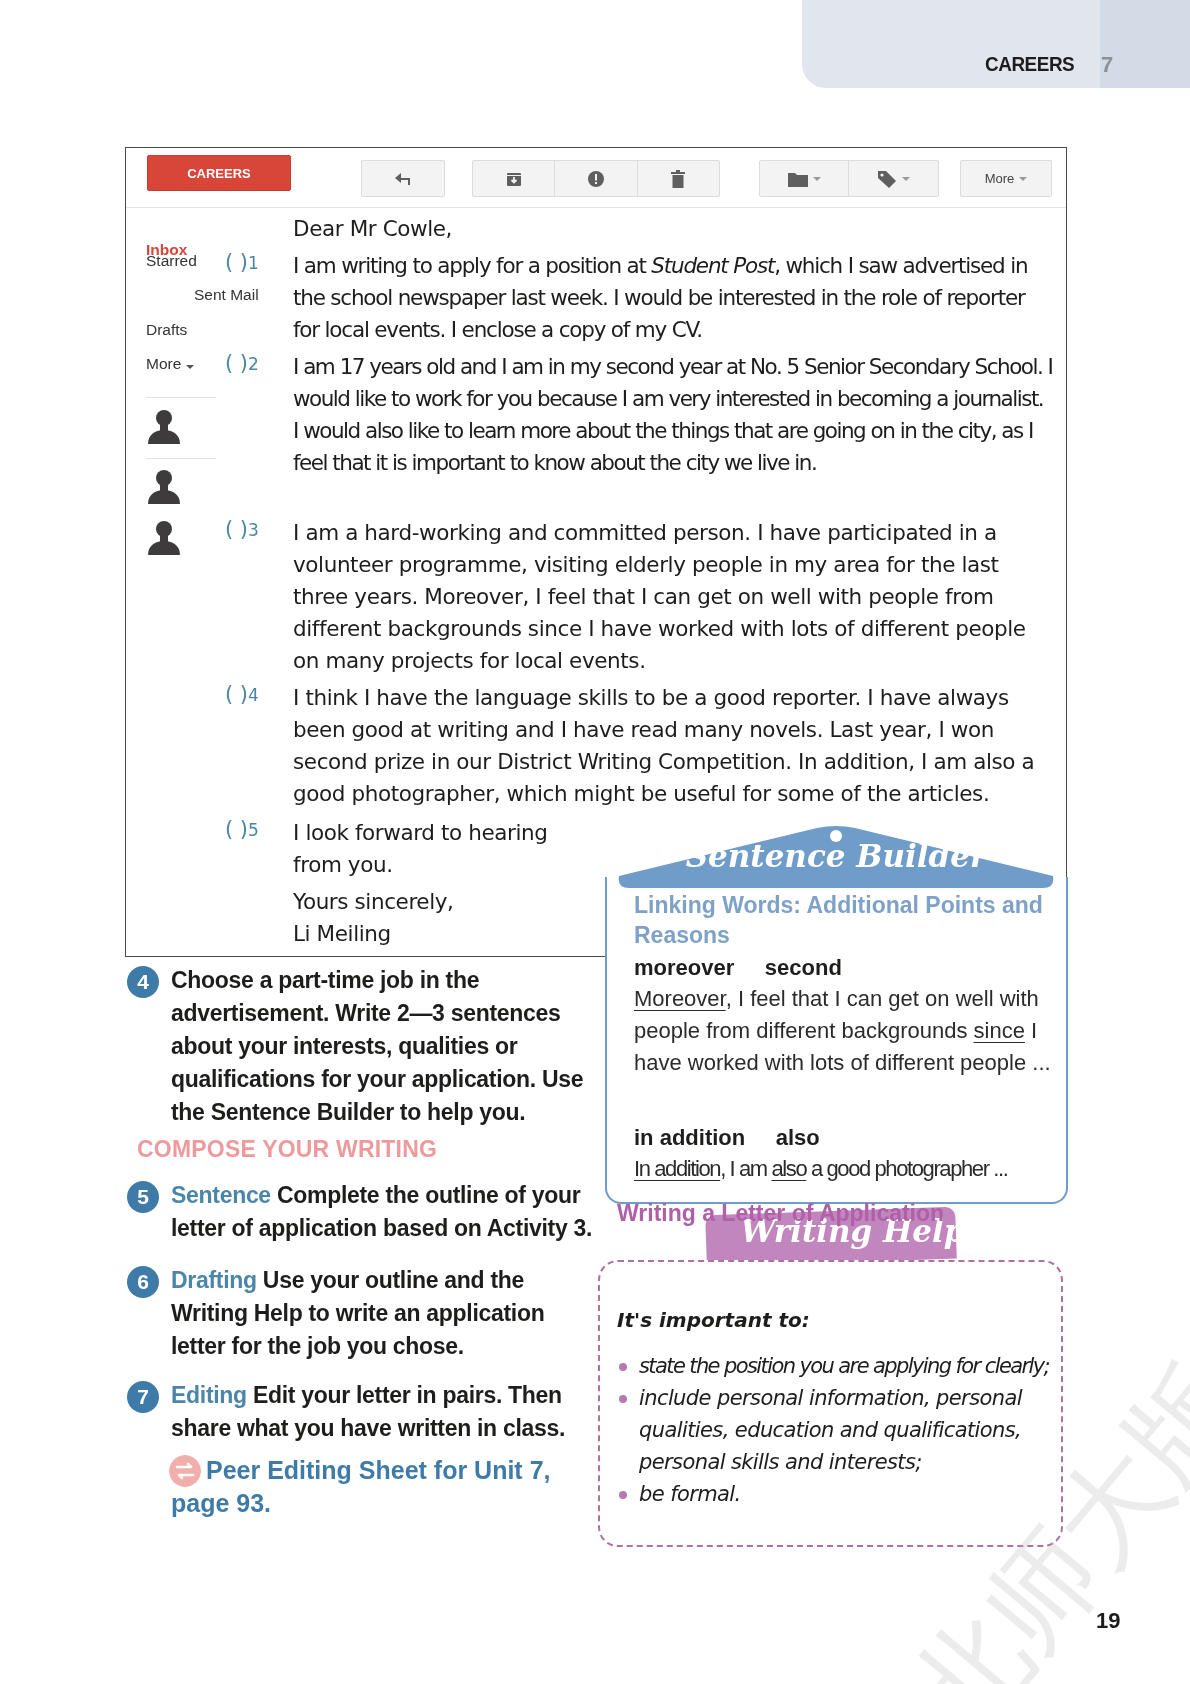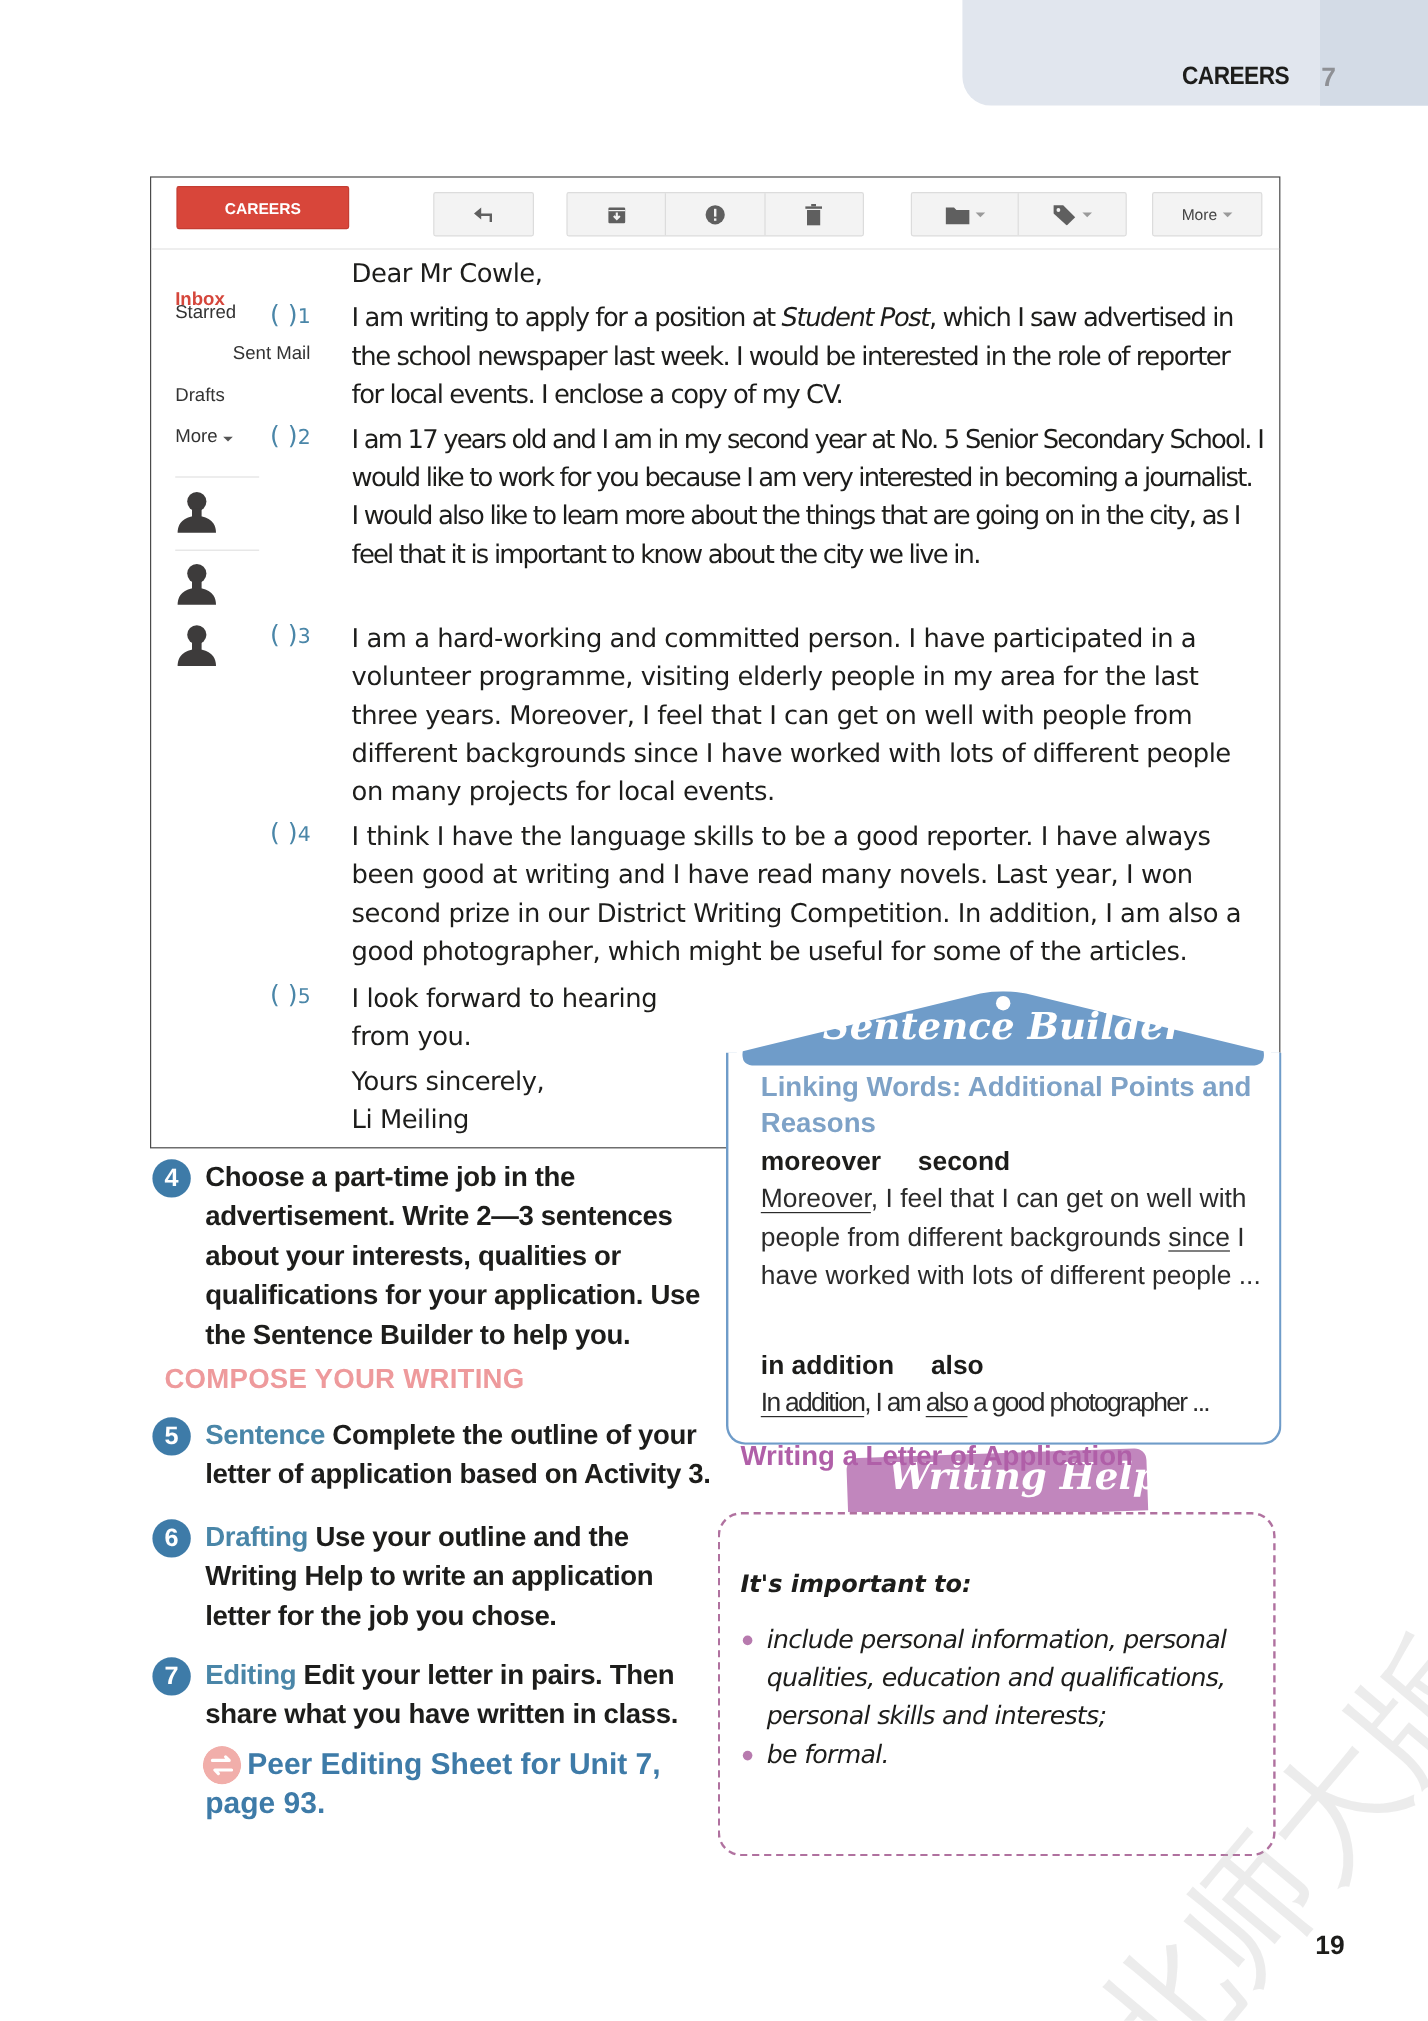--- a/index.html
+++ b/index.html
@@ -224,18 +224,19 @@
   <path d="M8 12 L22 12 L19 9 M24 20 L10 20 L13 23" stroke="#fff" stroke-width="2.6" fill="none" stroke-linecap="round" stroke-linejoin="round"></path>
 </svg>
 <div class="peer" style="width:400px;text-indent:35px;">Peer Editing Sheet for Unit 7, page 93.</div>
 
 <div class="wh-tab"></div>
 <div class="wh-box"></div>
 <div class="wh-title">Writing Help</div>
 <div class="wh-head">Writing a Letter of Application</div>
 <div class="wh-sub">It's important to:</div>
 <ul class="wh-list">
+  <li class="cond">state the position you are applying for clearly;</li>
   <li>include personal information, personal qualities, education and qualifications, personal skills and interests;</li>
   <li>be formal.</li>
 </ul>
 
 <div class="watermark">北师大版</div>
 <div class="page-num">19</div>
 
 </body></html>

